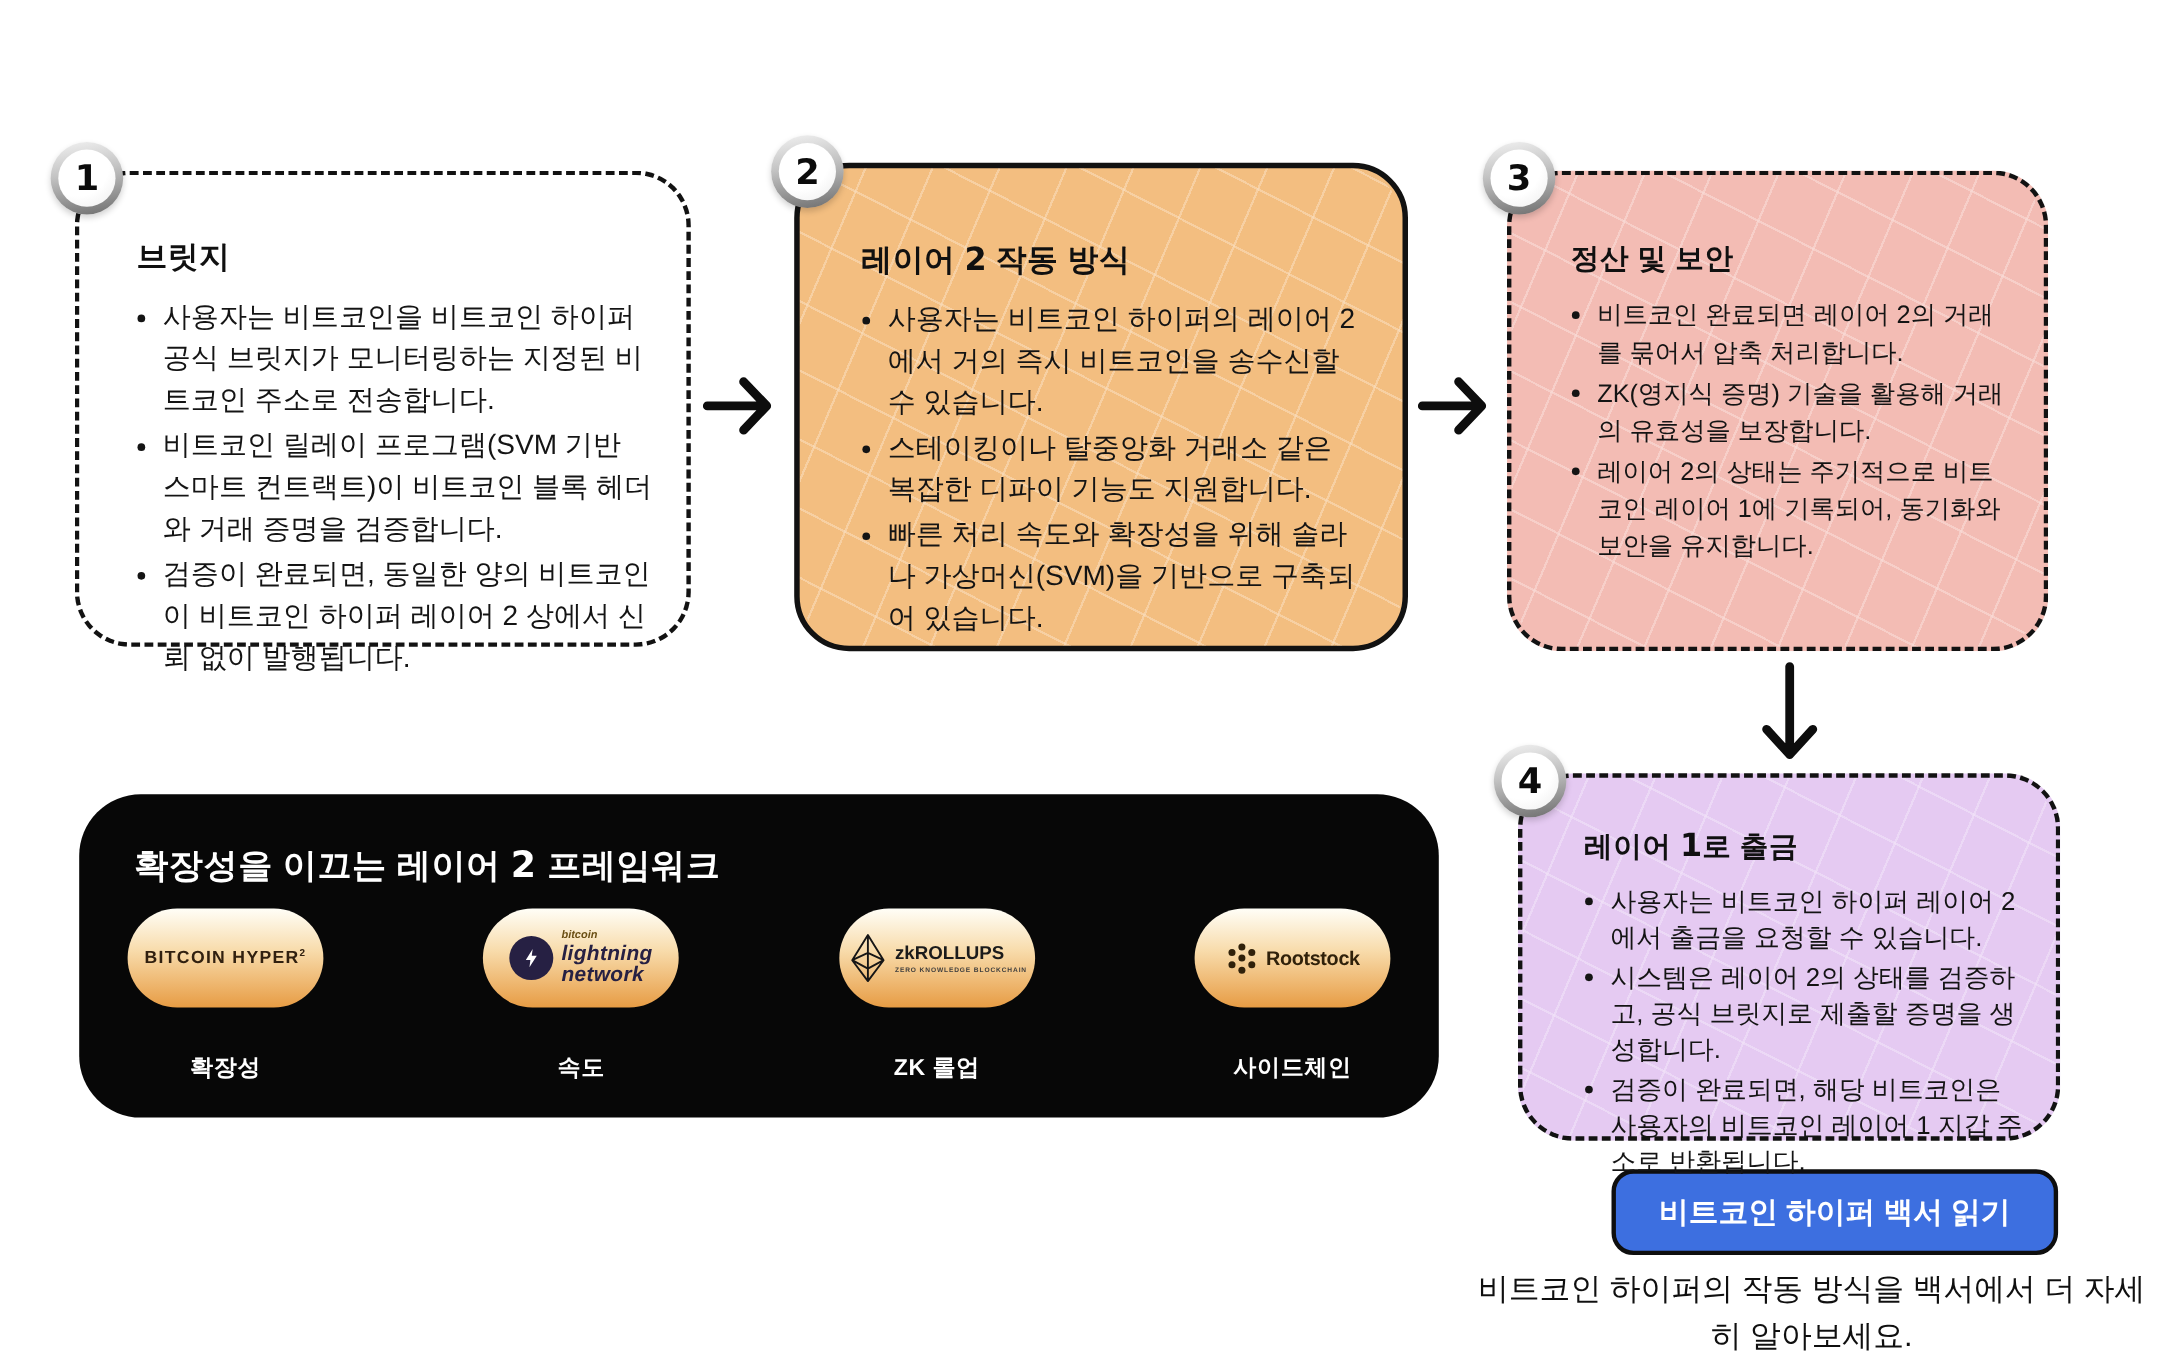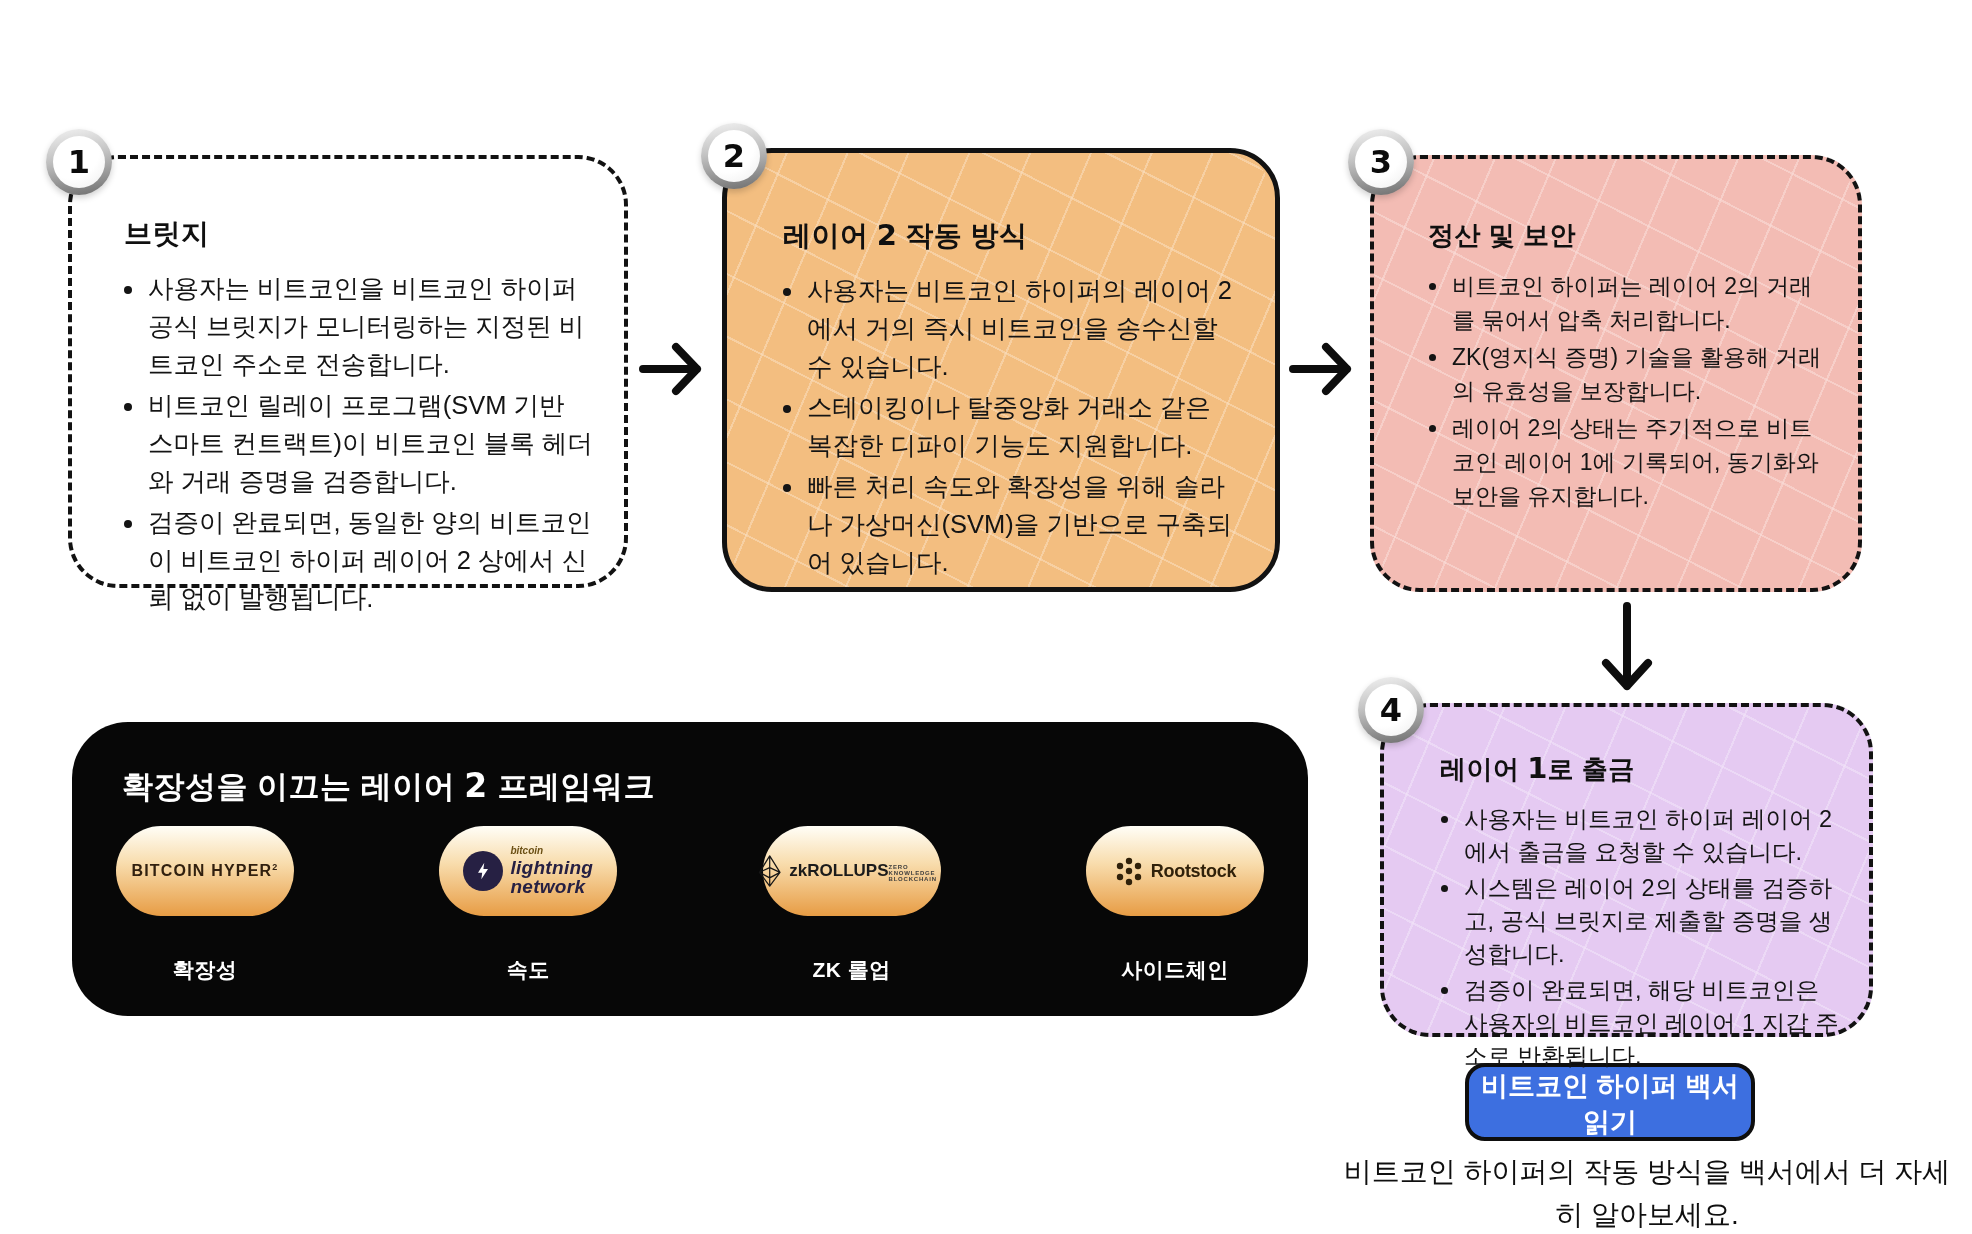--- a/index.html
+++ b/index.html
@@ -74,29 +74,29 @@
 
   .logo-ln { display: flex; align-items: center; gap: 7px; }
   .bolt-circle { width: 40px; height: 40px; border-radius: 50%; background: #262043; display: flex; align-items: center; justify-content: center; flex: none; }
   .ln-text { display: flex; flex-direction: column; line-height: 1; }
   .ln-brand { font-size: 10px; font-weight: 700; font-style: italic; color: #6b4f14; margin-bottom: 2px; }
   .ln-word { font-size: 19px; font-weight: 800; font-style: italic; color: #262043; letter-spacing: .3px; }
 
   .logo-op { font-size: 23px; font-weight: 900; font-style: italic; color: #381a0d; letter-spacing: 1px; }
 
   .logo-zk { display: flex; align-items: center; gap: 6px; }
-  .zk-text { display: flex; flex-direction: row; }
+  .zk-text { display: flex; flex-direction: column; }
   .zk-name { font-size: 17px; font-weight: 800; color: #1b1b1b; }
   .zk-sub { font-size: 6px; font-weight: 700; letter-spacing: .8px; color: #3d3d3d; margin-top: 3px; }
 
   .logo-rs { display: flex; align-items: center; gap: 7px; }
   .rs-name { font-size: 18px; font-weight: 800; color: #30210a; letter-spacing: -.3px; }
 
   
-  .cta-button { position: absolute; left: 1465px; top: 1063px; width: 290px; height: 78px;
+  .cta-button { position: absolute; left: 1465px; top: 1063px; width: 406px; height: 78px;
                 border: 4px solid #0e0e0e; border-radius: 20px; background: #3D6FE0;
                 color: #ffffff; font-size: 27px; font-weight: 700; font-family: "Liberation Sans", sans-serif; cursor: pointer; }
   .cta-caption { position: absolute; left: 1337px; top: 1150px; width: 620px; margin: 0;
                  font-size: 28px; line-height: 43px; text-align: center; color: #0f0f0f; }
 </style>
 </head>
 <body>
 
 <div class="canvas">
 
@@ -148,21 +148,21 @@
   <section class="step-box box3 textured">
     <div class="badge">
       <div class="badge-core">
         <span class="badge-num">3</span>
       </div>
     </div>
     <h2 class="box-title">
       <span>정산 및 보안</span><span class="techno"></span><span></span>
     </h2>
     <ul>
-      <li>비트코인 하이퍼는 레이어 2의 거래를 묶어서 압축 처리합니다.</li>
+      <li>비트코인 완료되면 레이어 2의 거래를 묶어서 압축 처리합니다.</li>
       <li>ZK(영지식 증명) 기술을 활용해 거래의 유효성을 보장합니다.</li>
       <li>레이어 2의 상태는 주기적으로 비트코인 레이어 1에 기록되어, 동기화와 보안을 유지합니다.</li>
     </ul>
   </section>
 
   <div class="arrow arrow-3">
     <svg width="66" height="96" viewBox="0 0 66 96">
       <path d="M33 6 V86 M33 86 L12 63 M33 86 L54 63" fill="none" stroke="#0d0d0d" stroke-width="8" stroke-linecap="round" stroke-linejoin="round"></path>
     </svg>
   </div>

